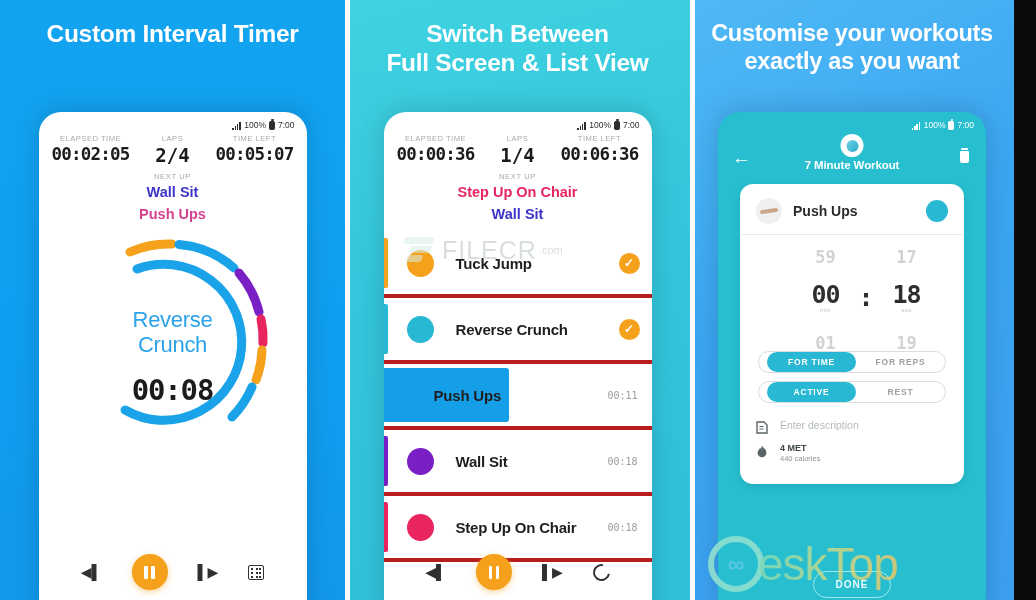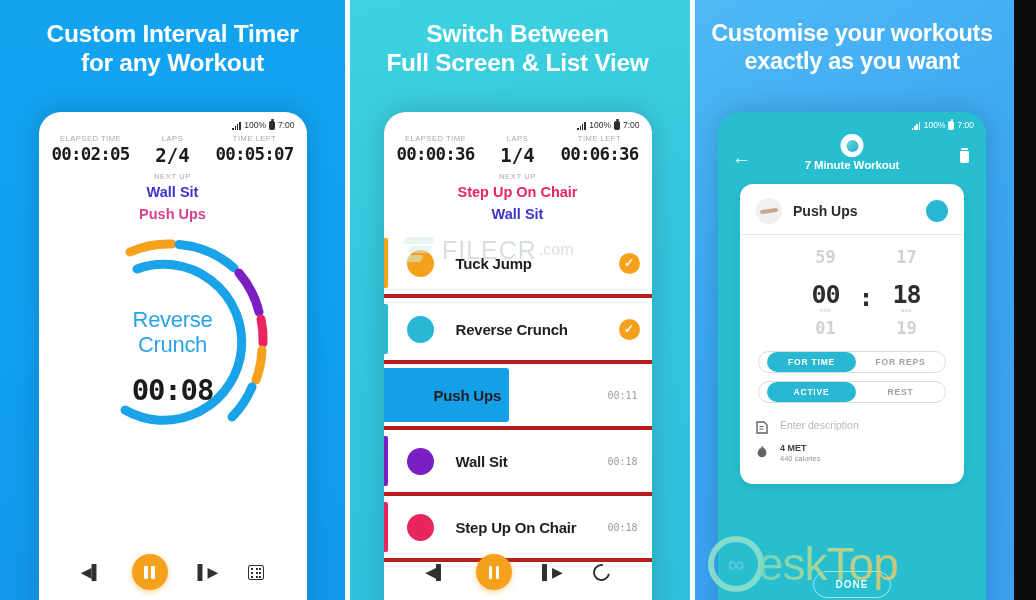--- a/index.html
+++ b/index.html
@@ -290,21 +290,21 @@
     height: 110px; position: relative; margin-top: 4px;
     display: flex; align-items: center; justify-content: center; margin-left: 28px;
   }
   .pcol { width: 64px; text-align: center; position: relative; height: 110px; }
   .pval {
     position: absolute; left: 0; right: 0;
     font-family: "DejaVu Sans Mono", monospace; font-weight: bold;
   }
   .pval.prev { top: 8px; font-size: 17px; color: #d2d2d2; }
   .pval.cur  { top: 41px; font-size: 25px; color: #2e2e2e; letter-spacing: -1px;}
-  .pval.next { top: 79px; font-size: 17px; color: #d2d2d2; }
+  .pval.next { top: 94px; font-size: 17px; color: #d2d2d2; }
   .pcolon {
     font-size: 25px; font-weight: bold; color: #2e2e2e;
     font-family: "DejaVu Sans Mono", monospace;
     padding: 0 1px; position: relative; top: 3px;
   }
   .punit {
     position: absolute; left: 0; right: 0; top: 68px;
     font-size: 6px; color: #c0c0c0; letter-spacing: 0.4px;
   }
 
@@ -353,21 +353,21 @@
   .wm-filecr .wm-mark i {
     position: absolute; left: 0; height: 7px; background: #d7eee4; border-radius: 2px;
     transform: skewX(-20deg);
   }
   .wm-filecr .wm-mark i:nth-child(1){ top:2px; width:30px;}
   .wm-filecr .wm-mark i:nth-child(2){ top:11px; width:22px; left:5px;}
   .wm-filecr .wm-mark i:nth-child(3){ top:20px; width:16px; left:2px;}
   .wm-filecr .wm-text {
     font-size: 25px; color: #b9c4c4; font-weight: normal; letter-spacing: 1px;
   }
-  .wm-filecr .wm-dot { font-size: 16px; color: #b9c4c4; margin-left: 2px; }
+  .wm-filecr .wm-dot { font-size: 11px; color: #b9c4c4; margin-left: 2px; }
 
   .wm-desktop {
     position: absolute; left: 18px; bottom: 8px;
     display: flex; align-items: center; z-index: 30;
     pointer-events: none;
   }
   .wm-desktop .dt-logo {
     width: 56px; height: 56px; border-radius: 50%;
     border: 6px solid #8fe0cf;
     display: flex; align-items: center; justify-content: center;
@@ -385,21 +385,20 @@
   }
 </style>
 </head>
 <body>
 
 <div class="stage">
 
   <div class="panel panel-1">
     <div class="headline">
       <span class="l">Custom Interval Timer</span>
-      <span class="l">for any Workout</span>
     </div>
 
     <div class="phone phone-white">
       <div class="screen">
 
         <div class="statusbar">
           <span class="sb-sig">
               <i></i>
               <i></i>
               <i></i>

